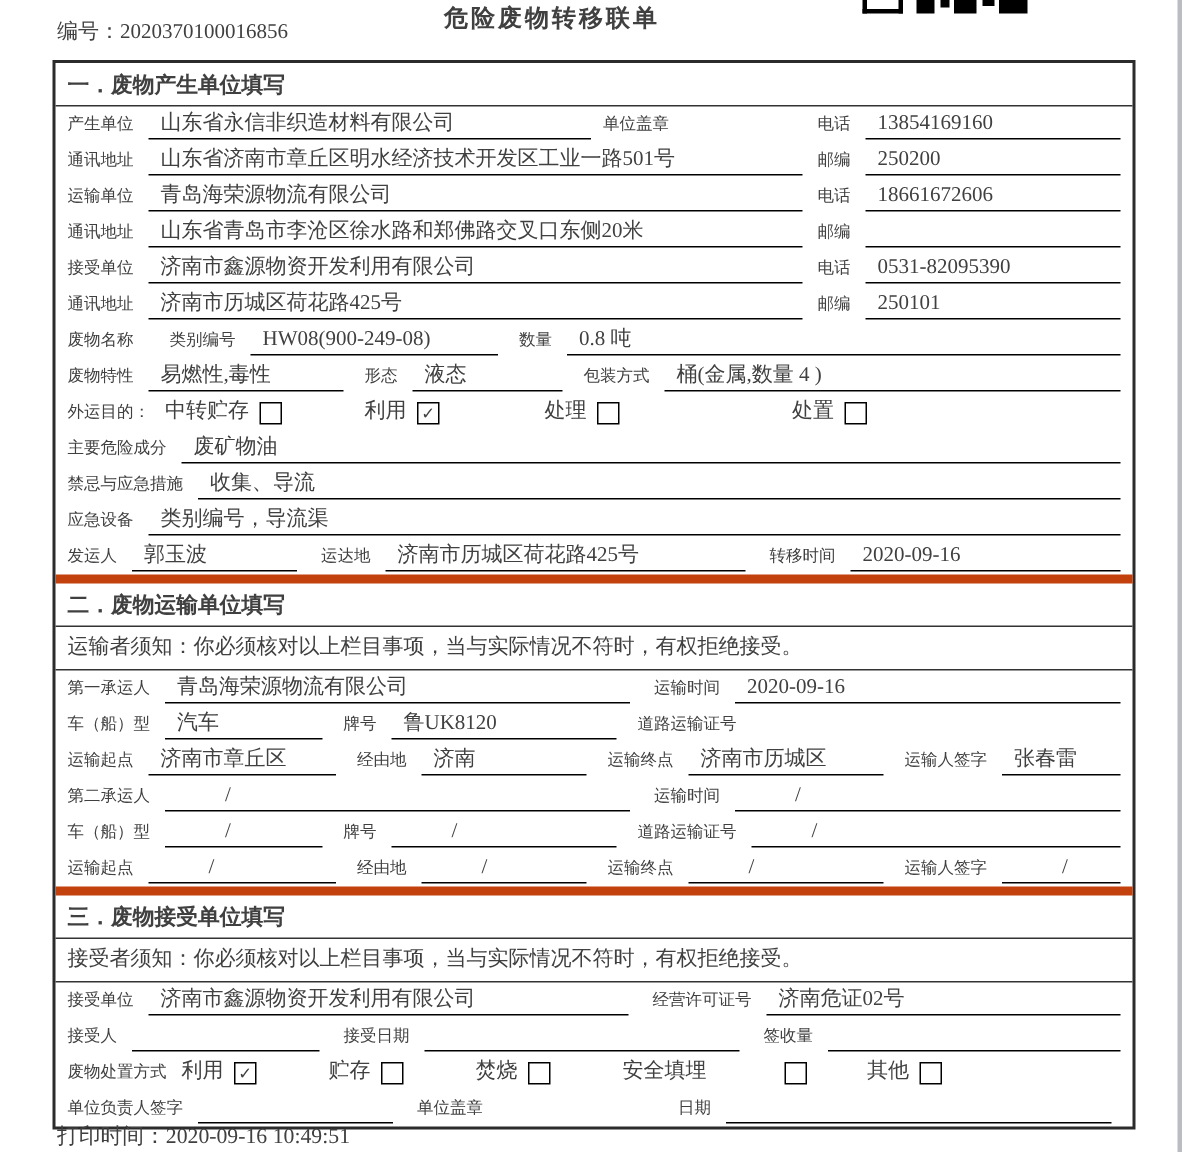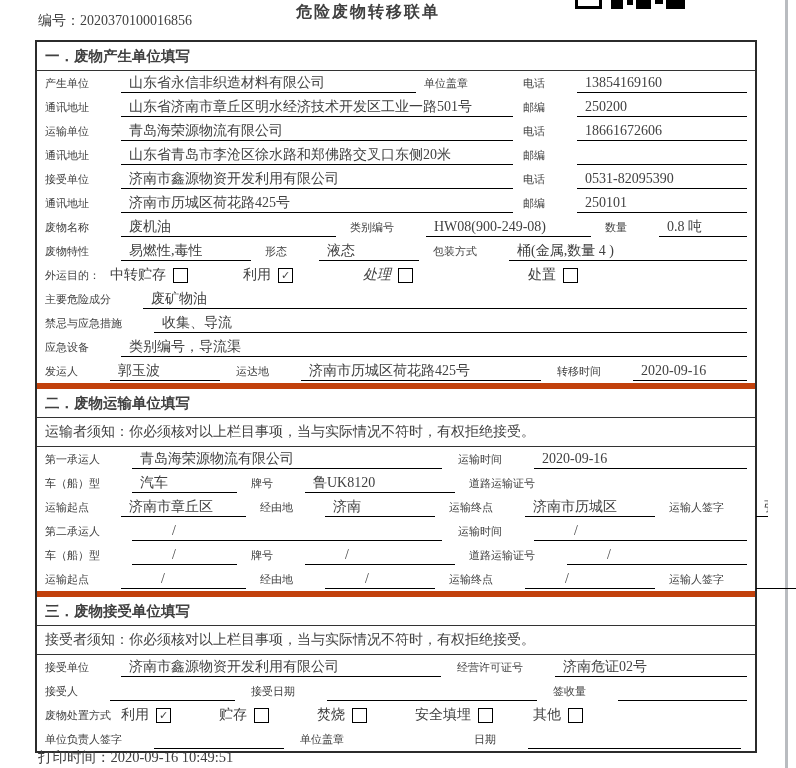--- a/index.html
+++ b/index.html
@@ -22,35 +22,35 @@
   
   .form{position:absolute;left:35px;top:40px;width:722px;border:2px solid #2b2b2b;box-sizing:border-box;background:#fff;}
   .sec-h{font-family:"Liberation Sans","DejaVu Sans",sans-serif;font-weight:bold;font-size:14.5px;
          padding:5px 8px 4px;border-bottom:1.5px solid #333;}
   .sec-h.divided{border-top:6px solid #c2410c;}
   .notice{font-size:14px;padding:5px 8px;border-bottom:1px solid #333;line-height:18px;}
   .row{display:flex;align-items:flex-end;padding:2px 8px 2px;}
   .lab{font-size:11px;line-height:20px;white-space:nowrap;margin-right:10px;flex:0 0 auto;}
   .ml8{margin-left:8px;} .ml14{margin-left:14px;} .ml16{margin-left:16px;}
   .ul{border-bottom:1px solid #000;height:20px;line-height:20px;font-size:14px;
-      white-space:nowrap;box-sizing:border-box;padding:0 4px 0 8px;flex:0 0 auto;overflow:hidden;margin-left:22px;}
+      white-space:nowrap;box-sizing:border-box;padding:0 4px 0 8px;flex:0 0 auto;overflow:hidden;}
   .grow{flex:1 1 auto;}
   .sp{flex:1 1 auto;}
   .sp120{flex:0 0 120px;}
   .ind{padding-left:40px;} .w100{width:100px;} .w105{width:105px;} .w110{width:110px;}
   .w125{width:125px;} .w130{width:130px;} .w150{width:150px;} .w165{width:165px;}
   .w170{width:170px;} .w210{width:210px;} .w215{width:215px;}
   .w240{width:240px;} .w295{width:295px;} .w310{width:310px;} .w320{width:320px;}
   
   .opt{display:flex;align-items:center;flex:0 0 auto;justify-content:space-between;}
   .opt-lab{font-size:14px;line-height:20px;white-space:nowrap;}
   .cb{display:inline-block;width:13px;height:13px;border:1px solid #000;margin-left:7px;
       font-family:"DejaVu Sans",sans-serif;font-size:11px;line-height:13px;text-align:center;}
   .mr55{margin-right:55px;} .mr70{margin-right:70px;} .mr48{margin-right:48px;}
-  .mr115{margin-right:115px;font-style:italic;} .mr40{margin-right:40px;}
+  .mr115{margin-right:115px;} .mr40{margin-right:40px;gap:45px;}
   
   .footer{position:absolute;left:38px;top:748px;font-size:14.5px;white-space:nowrap;}
 </style>
 </head>
 <body>
 
 <div class="page">
   <div class="edge-strip"></div>
 
   <div class="qr">
@@ -110,21 +110,20 @@
 
     <div class="row">
       <span class="lab">通讯地址</span>
       <span class="ul grow" style="margin-right:10px;">济南市历城区荷花路425号</span>
       <span class="lab">邮编</span>
       <span class="ul w170">250101</span>
     </div>
 
     <div class="row">
       <span class="lab">废物名称</span>
-      <span class="ul w215">废机油</span>
       <span class="lab ml14">类别编号</span>
       <span class="ul w165">HW08(900-249-08)</span>
       <span class="lab ml14">数量</span>
       <span class="ul grow">0.8 吨</span>
     </div>
 
     <div class="row">
       <span class="lab">废物特性</span>
       <span class="ul w130">易燃性,毒性</span>
       <span class="lab ml14">形态</span>

